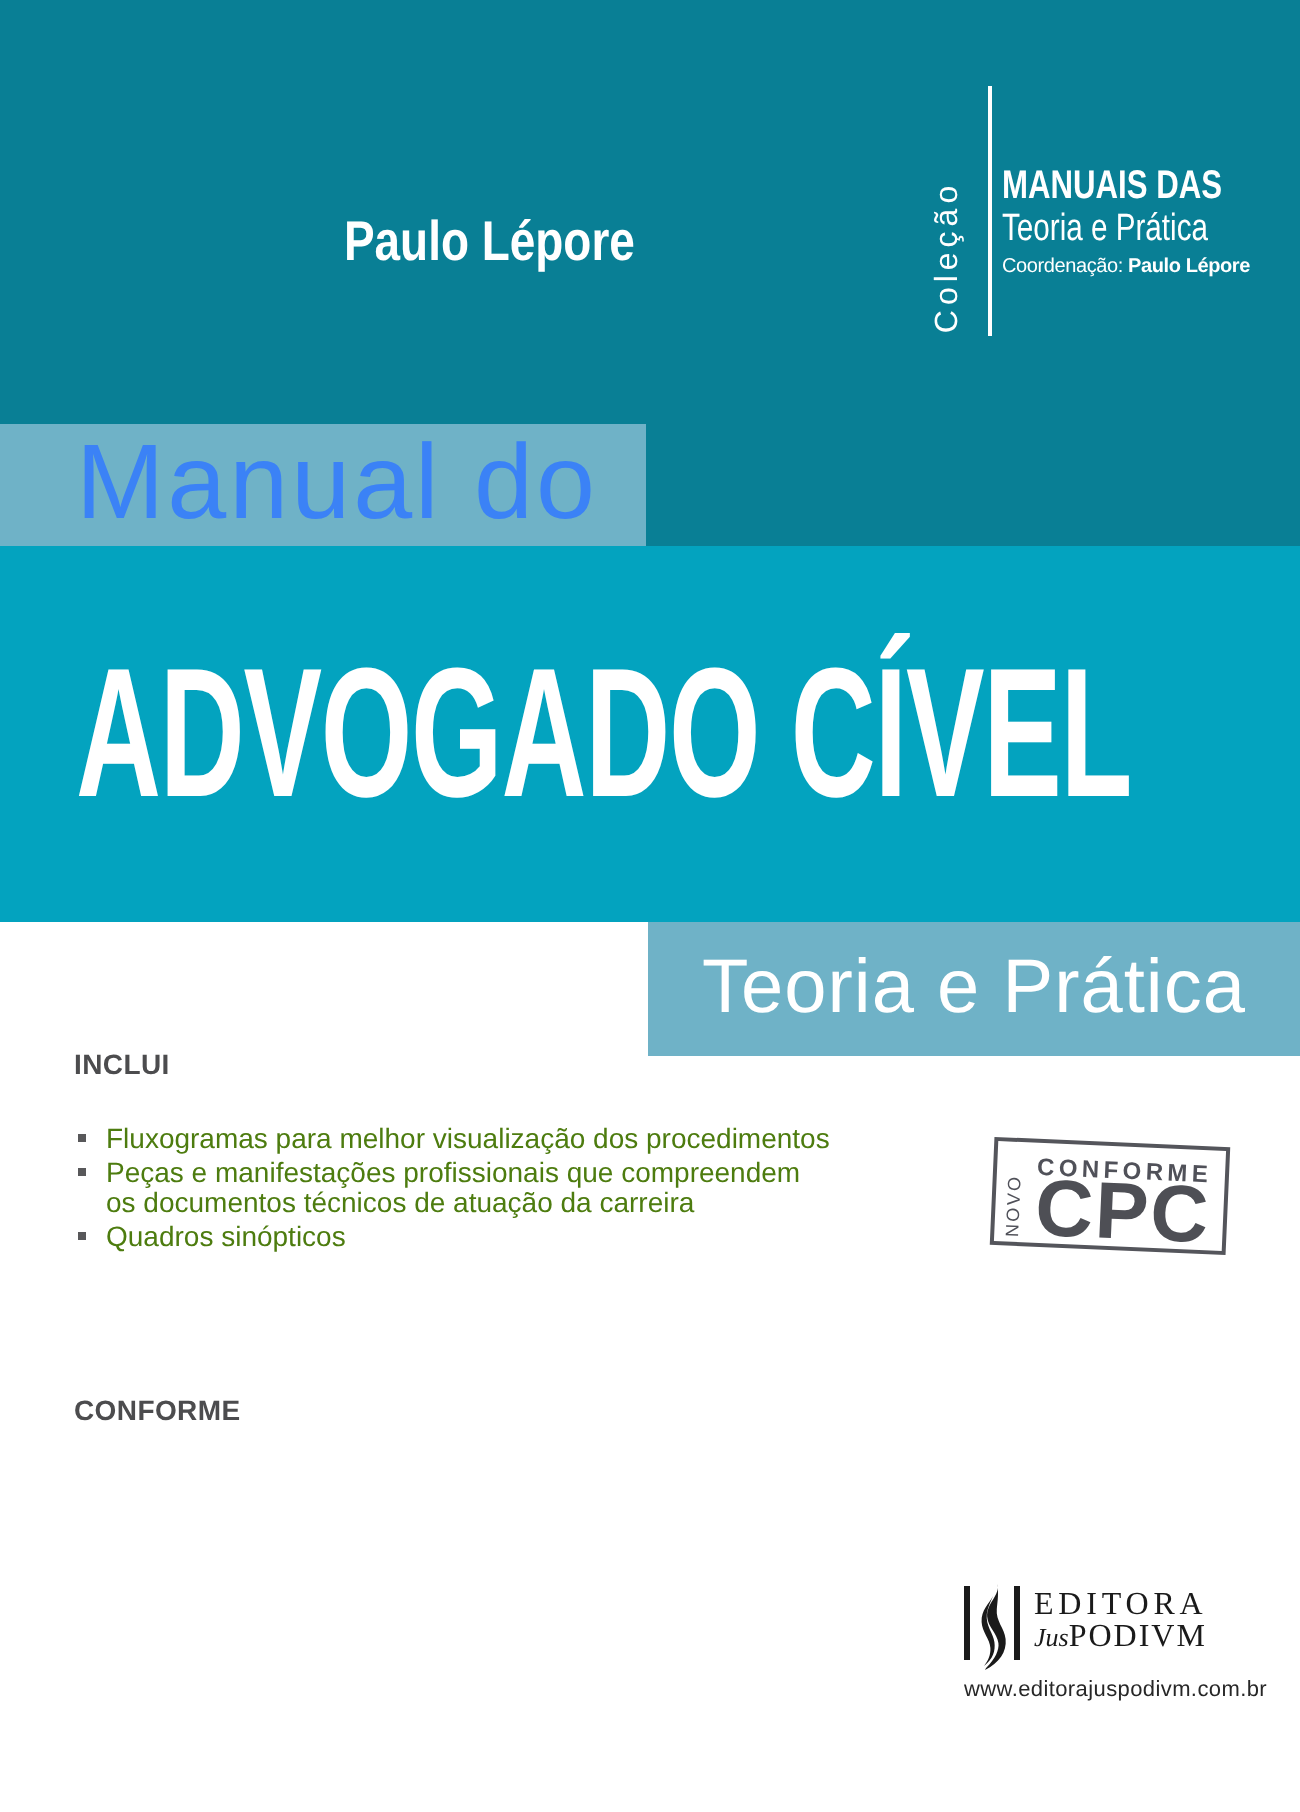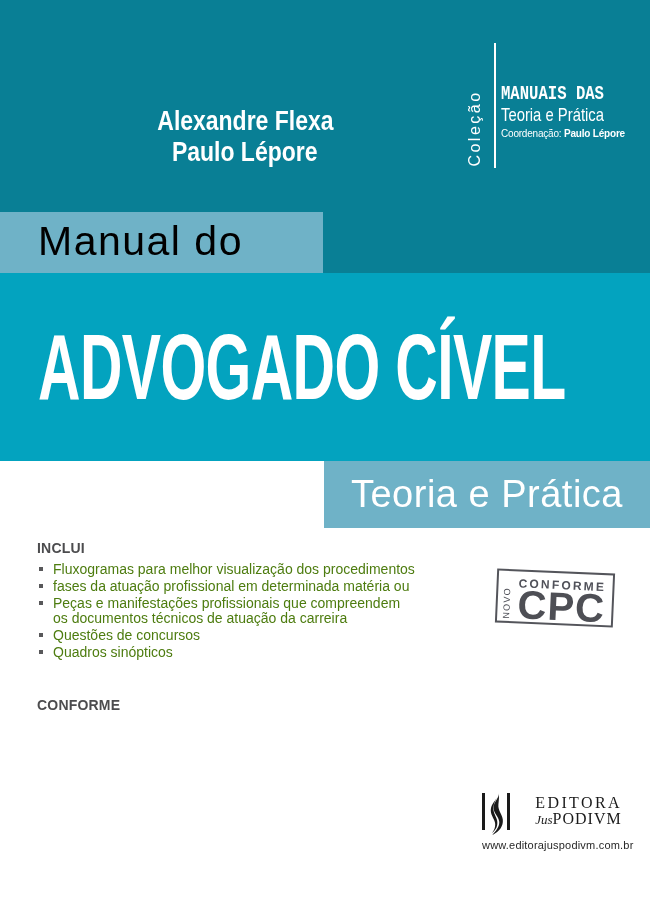--- a/index.html
+++ b/index.html
@@ -20,39 +20,39 @@
   .authors .ln{display:block;}
   .authors .sq{display:inline-block;transform:scaleX(0.82);transform-origin:50% 50%;white-space:nowrap;}
 
   
   .col-divider{position:absolute;left:494px;top:43px;width:2px;height:125px;background:#ffffff;}
   .col-vertical{position:absolute;left:432px;top:120px;width:84px;height:17px;line-height:17px;
     transform:rotate(-90deg);transform-origin:50% 50%;color:#ffffff;font-size:16px;
     letter-spacing:2.5px;text-align:center;white-space:nowrap;}
   .col-text{position:absolute;left:501px;top:84px;width:145px;color:#ffffff;}
   .col-text .cond{display:inline-block;transform:scaleX(0.78);transform-origin:0 50%;white-space:nowrap;}
-  .series1{font-weight:bold;font-size:20px;line-height:19px;font-family:Liberation Mono, monospace;}
+  .series1{font-weight:bold;font-size:20px;line-height:19px;}
   .series2{font-weight:bold;font-size:25px;line-height:22px;}
   .series-sub{font-size:19px;line-height:24px;font-weight:normal;}
   .coord{font-size:10px;line-height:13px;white-space:nowrap;letter-spacing:-0.2px;}
   .coord b{font-weight:bold;}
 
   
-  .manual-do{position:absolute;left:38px;top:212px;height:61px;line-height:59px;color:#000000;
-    font-size:41px;font-weight:300;letter-spacing:1.5px;white-space:nowrap;}
+  .manual-do{position:absolute;left:38px;top:212px;height:61px;line-height:59px;color:#3b82f6;
+    font-size:53px;font-weight:300;letter-spacing:1.5px;white-space:nowrap;}
   .main-title{position:absolute;left:38px;top:273px;height:188px;display:flex;align-items:center;color:#ffffff;}
   .main-title .sq{display:inline-block;transform:scaleX(0.64);transform-origin:0 50%;
     font-size:92px;font-weight:bold;letter-spacing:-1px;white-space:nowrap;}
   .teoria-label{position:absolute;left:324px;top:461px;width:326px;height:67px;display:flex;
     align-items:center;justify-content:center;color:#ffffff;font-size:38px;font-weight:300;
     letter-spacing:0.5px;white-space:nowrap;}
 
   
   .heading{position:absolute;left:37px;color:#4c4c4e;font-weight:bold;font-size:14px;letter-spacing:0.2px;}
-  .h-inclui{top:540px;}
+  .h-inclui{top:524px;}
   .h-conforme{top:697px;}
   ul.blist{position:absolute;left:37px;margin:0;padding:0;list-style:none;width:440px;
     color:#4d7c0f;font-size:14px;line-height:15px;}
   .l-inclui{top:562px;}
   .l-conforme{top:719px;}
   ul.blist li{position:relative;padding-left:16px;margin-bottom:2px;}
   ul.blist li::before{content:"";position:absolute;left:2px;top:5px;width:4px;height:4px;background:#58585a;}
   ul.blist .line{white-space:nowrap;}
 
   
@@ -60,42 +60,41 @@
     transform:rotate(2.5deg);box-sizing:border-box;background:#ffffff;}
   .badge-top{margin:5px 0 0 20px;color:#505159;font-size:12px;font-weight:600;letter-spacing:2.2px;white-space:nowrap;}
   .badge-main{margin:-3px 0 0 20px;color:#4e4f55;font-size:40px;line-height:34px;font-weight:bold;
     letter-spacing:1px;white-space:nowrap;}
   .badge-side{position:absolute;left:-9px;top:27px;width:36px;height:10px;line-height:10px;
     transform:rotate(-90deg);transform-origin:50% 50%;color:#505159;font-size:9px;
     letter-spacing:1.2px;text-align:center;white-space:nowrap;}
 
   
   .publisher{position:absolute;left:482px;top:792px;width:140px;color:#1a1a1a;}
-  .pub-row{display:flex;align-items:flex-start;justify-content:space-between;}
+  .pub-row{display:flex;align-items:flex-start;}
   .pub-bars{display:flex;align-items:flex-start;height:44px;}
   .bar{width:3px;height:37px;background:#1a1a1a;margin-top:1px;}
   .flame{margin:0 2px;}
   .wordmark{margin-left:7px;font-family:"Liberation Serif",serif;}
   .wm1{font-size:16px;line-height:16px;letter-spacing:2.4px;margin-top:3px;}
   .wm2{font-size:16px;line-height:15px;letter-spacing:1px;}
   .wm2 .jus{font-style:italic;font-size:13px;letter-spacing:0;}
   .pub-url{margin-top:3px;font-size:11px;letter-spacing:0.2px;color:#272727;white-space:nowrap;}
 </style>
 </head>
 <body>
 
 <div id="cover">
 
   <div class="block-top"></div>
   <div class="block-main"></div>
   <div class="band-manual"></div>
   <div class="band-teoria"></div>
 
   <div class="authors">
-    <span class="ln"><span class="sq">Alexandre Flexa</span></span>
     <span class="ln"><span class="sq">Paulo Lépore</span></span>
   </div>
 
   <div class="col-divider"></div>
   <div class="col-vertical">Coleção</div>
   <div class="col-text">
     <div class="series1"><span class="cond">MANUAIS DAS</span></div>
     <div class="series-sub"><span class="cond">Teoria e Prática</span></div>
     <div class="coord">
       <span>Coordenação:</span>
@@ -108,28 +107,24 @@
     <span class="sq">ADVOGADO CÍVEL</span>
   </div>
   <div class="teoria-label">Teoria e Prática</div>
 
   <div class="heading h-inclui">INCLUI</div>
   <ul class="blist l-inclui">
     <li>
       <div class="line">Fluxogramas para melhor visualização dos procedimentos</div>
     </li>
     <li>
-      <div class="line">fases da atuação profissional em determinada matéria ou</div>
     </li>
     <li>
       <div class="line">Peças e manifestações profissionais que compreendem</div>
       <div class="line">os documentos técnicos de atuação da carreira</div>
-    </li>
-    <li>
-      <div class="line">Questões de concursos</div>
     </li>
     <li>
       <div class="line">Quadros sinópticos</div>
     </li>
   </ul>
 
   <div class="heading h-conforme">CONFORME</div>
 
   <div class="badge">
     <div class="badge-top">CONFORME</div>

